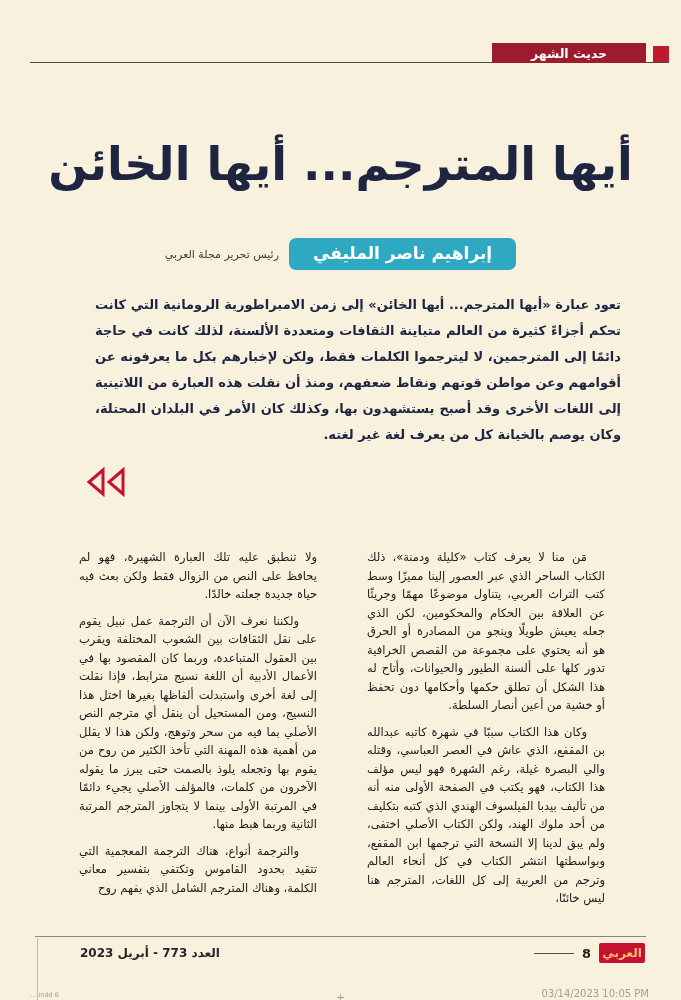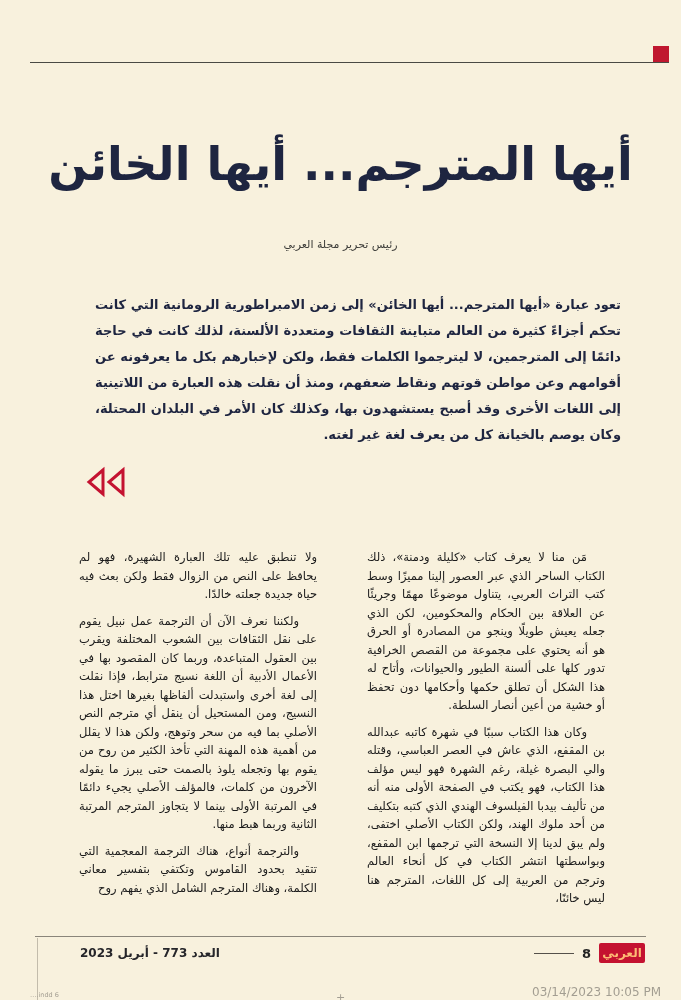--- a/index.html
+++ b/index.html
@@ -69,34 +69,38 @@
   .leader-line{width:40px;height:1px;background:#55504a;}
   .page-number{font-size:13px;font-weight:bold;color:#222;}
   .arabi-logo{
     width:46px;height:20px;background:#c41230;color:#fdba74;
     display:flex;align-items:center;justify-content:center;
     font-size:12px;font-weight:bold;direction:rtl;border-radius:2px;
   }
   
   .vert-mark{position:absolute;left:37px;top:938px;bottom:0;width:1px;background:#c3bcab;}
   .pp-left{position:absolute;left:30px;bottom:1px;font-size:6.5px;color:#a39e92;}
-  .pp-right{position:absolute;right:20px;bottom:1px;font-size:12px;color:#a39e92;}
+  .pp-right{position:absolute;right:32px;bottom:1px;font-size:10px;color:#a39e92;}
   .pp-center{position:absolute;left:336px;bottom:-4px;font-size:11px;color:#a39e92;}
 </style>
 </head>
 <body>
 
 <div class="page">
 
   <div class="top-rule"></div>
+  <div class="section-banner">
+    <span>حديث الشهر</span>
+  </div>
   <div class="corner-square"></div>
 
   <h1 class="article-title">أيها المترجم... أيها الخائن</h1>
 
   <div class="author-row">
+    <span class="author-pill">إبراهيم ناصر المليفي</span>
     <span class="author-role">رئيس تحرير مجلة العربي</span>
   </div>
 
   <p class="intro">تعود عبارة «أيها المترجم... أيها الخائن» إلى زمن الامبراطورية الرومانية التي كانت تحكم أجزاءً كثيرة من العالم متباينة الثقافات ومتعددة الألسنة، لذلك كانت في حاجة دائمًا إلى المترجمين، لا ليترجموا الكلمات فقط، ولكن لإخبارهم بكل ما يعرفونه عن أقوامهم وعن مواطن قوتهم ونقاط ضعفهم، ومنذ أن نقلت هذه العبارة من اللاتينية إلى اللغات الأخرى وقد أصبح يستشهدون بها، وكذلك كان الأمر في البلدان المحتلة، وكان يوصم بالخيانة كل من يعرف لغة غير لغته.</p>
 
   <div class="chevrons">
     <svg width="46" height="32" viewBox="0 0 46 32">
       <path d="M20 4 L6 16 L20 28 Z" fill="none" stroke="#c41230" stroke-width="3" stroke-linejoin="miter"></path>
       <path d="M40 4 L26 16 L40 28 Z" fill="none" stroke="#c41230" stroke-width="3" stroke-linejoin="miter"></path>
     </svg>

